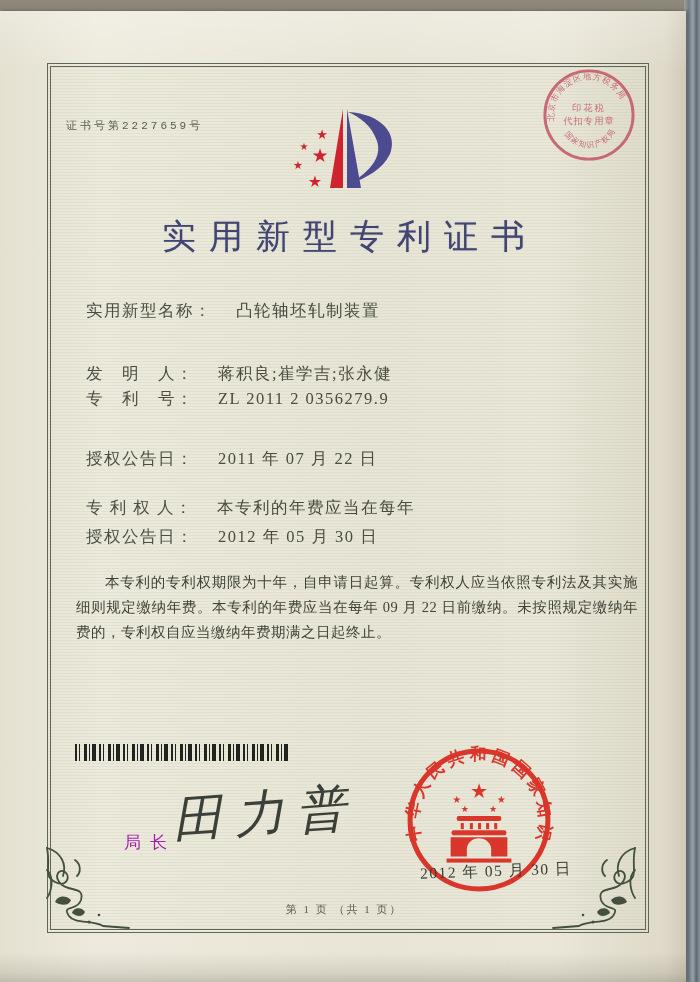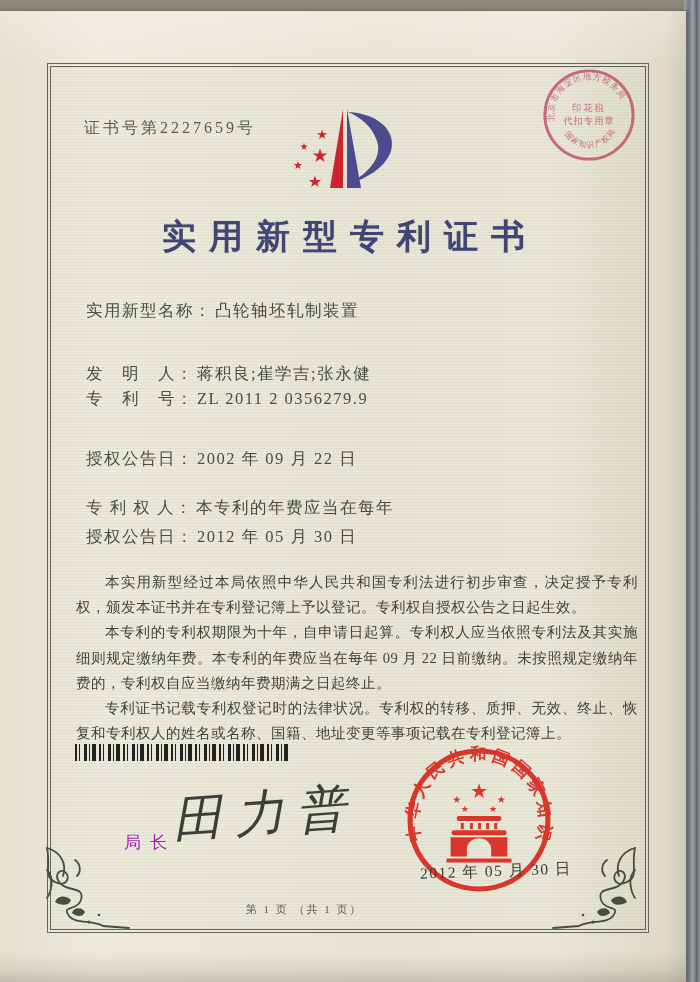--- a/index.html
+++ b/index.html
@@ -27,32 +27,32 @@
   }
   .frame{
     position:absolute;left:47px;top:63px;width:594px;height:862px;
     border:4px double #5f665b;
     background:repeating-linear-gradient(180deg,rgba(137,172,124,.12) 0 1px,rgba(137,172,124,0) 1px 3px);
   }
   .corner{position:absolute;width:92px;height:92px;}
   .corner.bl{left:41px;top:842px;}
   .corner.br{left:549px;top:842px;}
   .cert-no{
-    position:absolute;left:84px;top:118px;font-size:16px;letter-spacing:3px;
-    color:#575c52;white-space:nowrap;
+    position:absolute;left:66px;top:118px;font-size:11px;letter-spacing:3px;
+    color:#575c52;white-space:nowrap;font-family:Liberation Mono, monospace;
   }
   .logo{position:absolute;left:286px;top:106px;width:124px;height:92px;}
   .tax-stamp{position:absolute;left:540px;top:66px;width:98px;height:98px;opacity:.85;}
   .title{
     position:absolute;left:0;top:214px;width:700px;text-align:center;
-    font-size:34px;font-weight:bold;letter-spacing:13px;color:#404573;
+    font-size:34px;font-weight:normal;letter-spacing:13px;color:#404573;
     text-shadow:0 0 1px rgba(64,69,115,.4);
   }
   .row{position:absolute;left:86px;white-space:nowrap;font-size:16.5px;color:#4a4e43;}
-  .row .fl{letter-spacing:1.5px;margin-right:3px;}
+  .row .fl{letter-spacing:1.5px;margin-right:24px;}
   .row .fv{letter-spacing:1.5px;color:#484c41;margin-top:48px;}
   .r0{top:300px}.r1{top:363px}.r2{top:388px}.r3{top:448px}.r4{top:497px}.r5{top:526px}
   .paras{
     position:absolute;left:76px;top:570px;width:562px;
     font-size:14.5px;line-height:25.2px;color:#3e4237;text-align:justify;
   }
   .paras p{margin:0;text-indent:2em;letter-spacing:.5px;}
   .barcode{
     position:absolute;left:75px;top:744px;width:214px;height:17px;
     background:repeating-linear-gradient(90deg,
@@ -67,21 +67,21 @@
     position:absolute;left:172px;top:780px;width:200px;
     font-size:50px;font-style:italic;letter-spacing:12px;color:#2d322d;
     transform:rotate(-4deg);opacity:.92;
   }
   .seal{position:absolute;left:404px;top:745px;width:150px;height:150px;}
   .seal-date{
     position:absolute;left:420px;top:861px;font-size:15.5px;letter-spacing:1.5px;
     color:#393e36;transform:rotate(-2deg);white-space:nowrap;
   }
   .footer{
-    position:absolute;left:0;top:902px;width:608px;text-align:center;
+    position:absolute;left:0;top:902px;width:688px;text-align:center;
     font-size:11px;letter-spacing:2px;color:#59604f;
   }
   .logo-star{fill:#cf2330;}
   .stamp-text{fill:#c25566;}
   .seal-red{fill:#d8281e;}
 </style>
 </head>
 <body>
 
 <div class="pages-strip"></div>
@@ -141,33 +141,31 @@
 <div class="row r0">
   <span class="fl">实用新型名称：</span><span class="fv">凸轮轴坯轧制装置</span>
 </div>
 <div class="row r1">
   <span class="fl">发　明　人：</span><span class="fv">蒋积良;崔学吉;张永健</span>
 </div>
 <div class="row r2">
   <span class="fl">专　利　号：</span><span class="fv">ZL 2011 2 0356279.9</span>
 </div>
 <div class="row r3">
-  <span class="fl">授权公告日：</span><span class="fv">2002 年 09 月 22 日</span>
+  <span class="fl">授权公告日：</span><span class="fv">2011 年 07 月 22 日</span>
 </div>
 <div class="row r4">
   <span class="fl">专 利 权 人：</span><span class="fv">本专利的年费应当在每年</span>
 </div>
 <div class="row r5">
   <span class="fl">授权公告日：</span><span class="fv">2012 年 05 月 30 日</span>
 </div>
 
 <div class="paras">
-  <p>本实用新型经过本局依照中华人民共和国专利法进行初步审查，决定授予专利权，颁发本证书并在专利登记簿上予以登记。专利权自授权公告之日起生效。</p>
   <p>本专利的专利权期限为十年，自申请日起算。专利权人应当依照专利法及其实施细则规定缴纳年费。本专利的年费应当在每年 09 月 22 日前缴纳。未按照规定缴纳年费的，专利权自应当缴纳年费期满之日起终止。</p>
-  <p>专利证书记载专利权登记时的法律状况。专利权的转移、质押、无效、终止、恢复和专利权人的姓名或名称、国籍、地址变更等事项记载在专利登记簿上。</p>
 </div>
 
 <div class="barcode"></div>
 
 <div class="sig-label">局长</div>
 <div class="sig-name">田力普</div>
 
 <svg class="seal" viewBox="0 0 148 148">
   <defs>
     <path id="sealArc" d="M 18,96 A 60,60 0 1 1 130,96" fill="none"></path>

